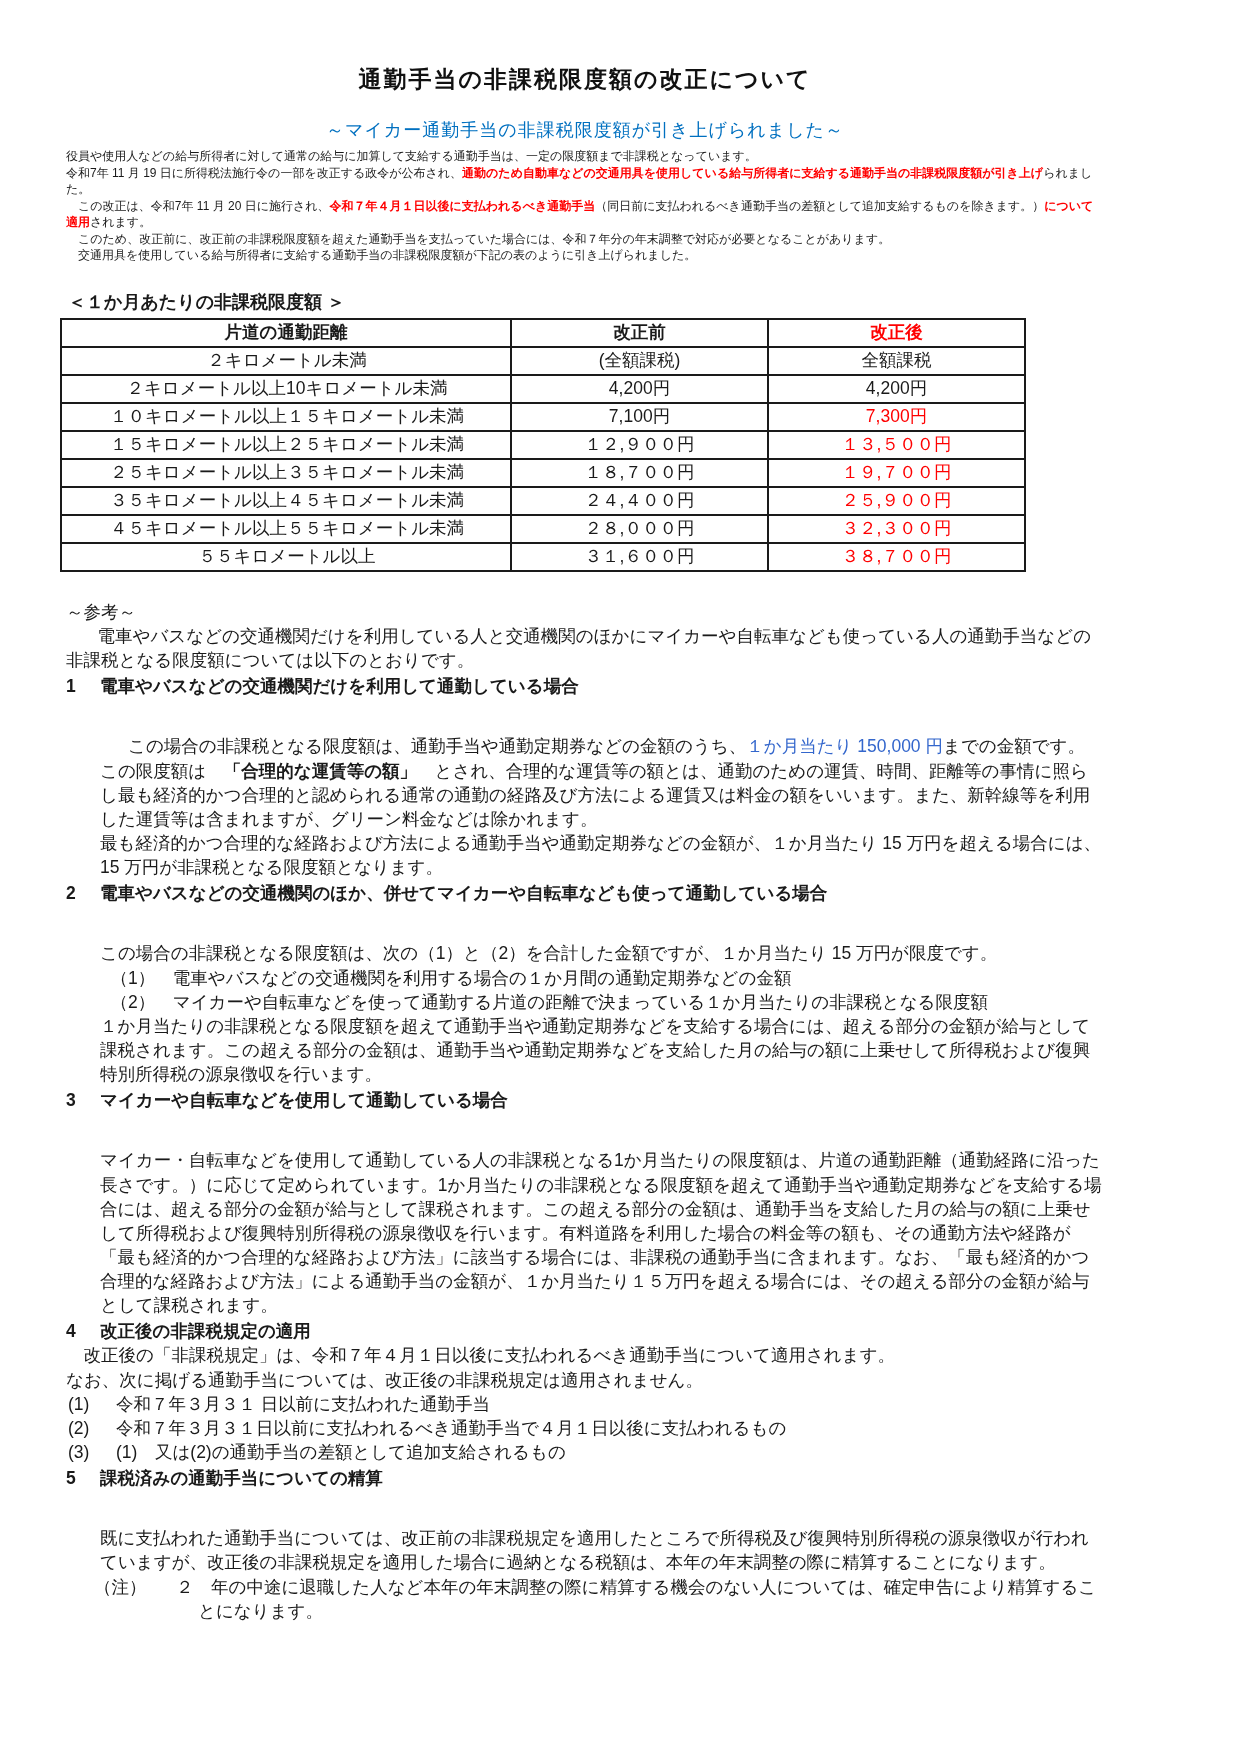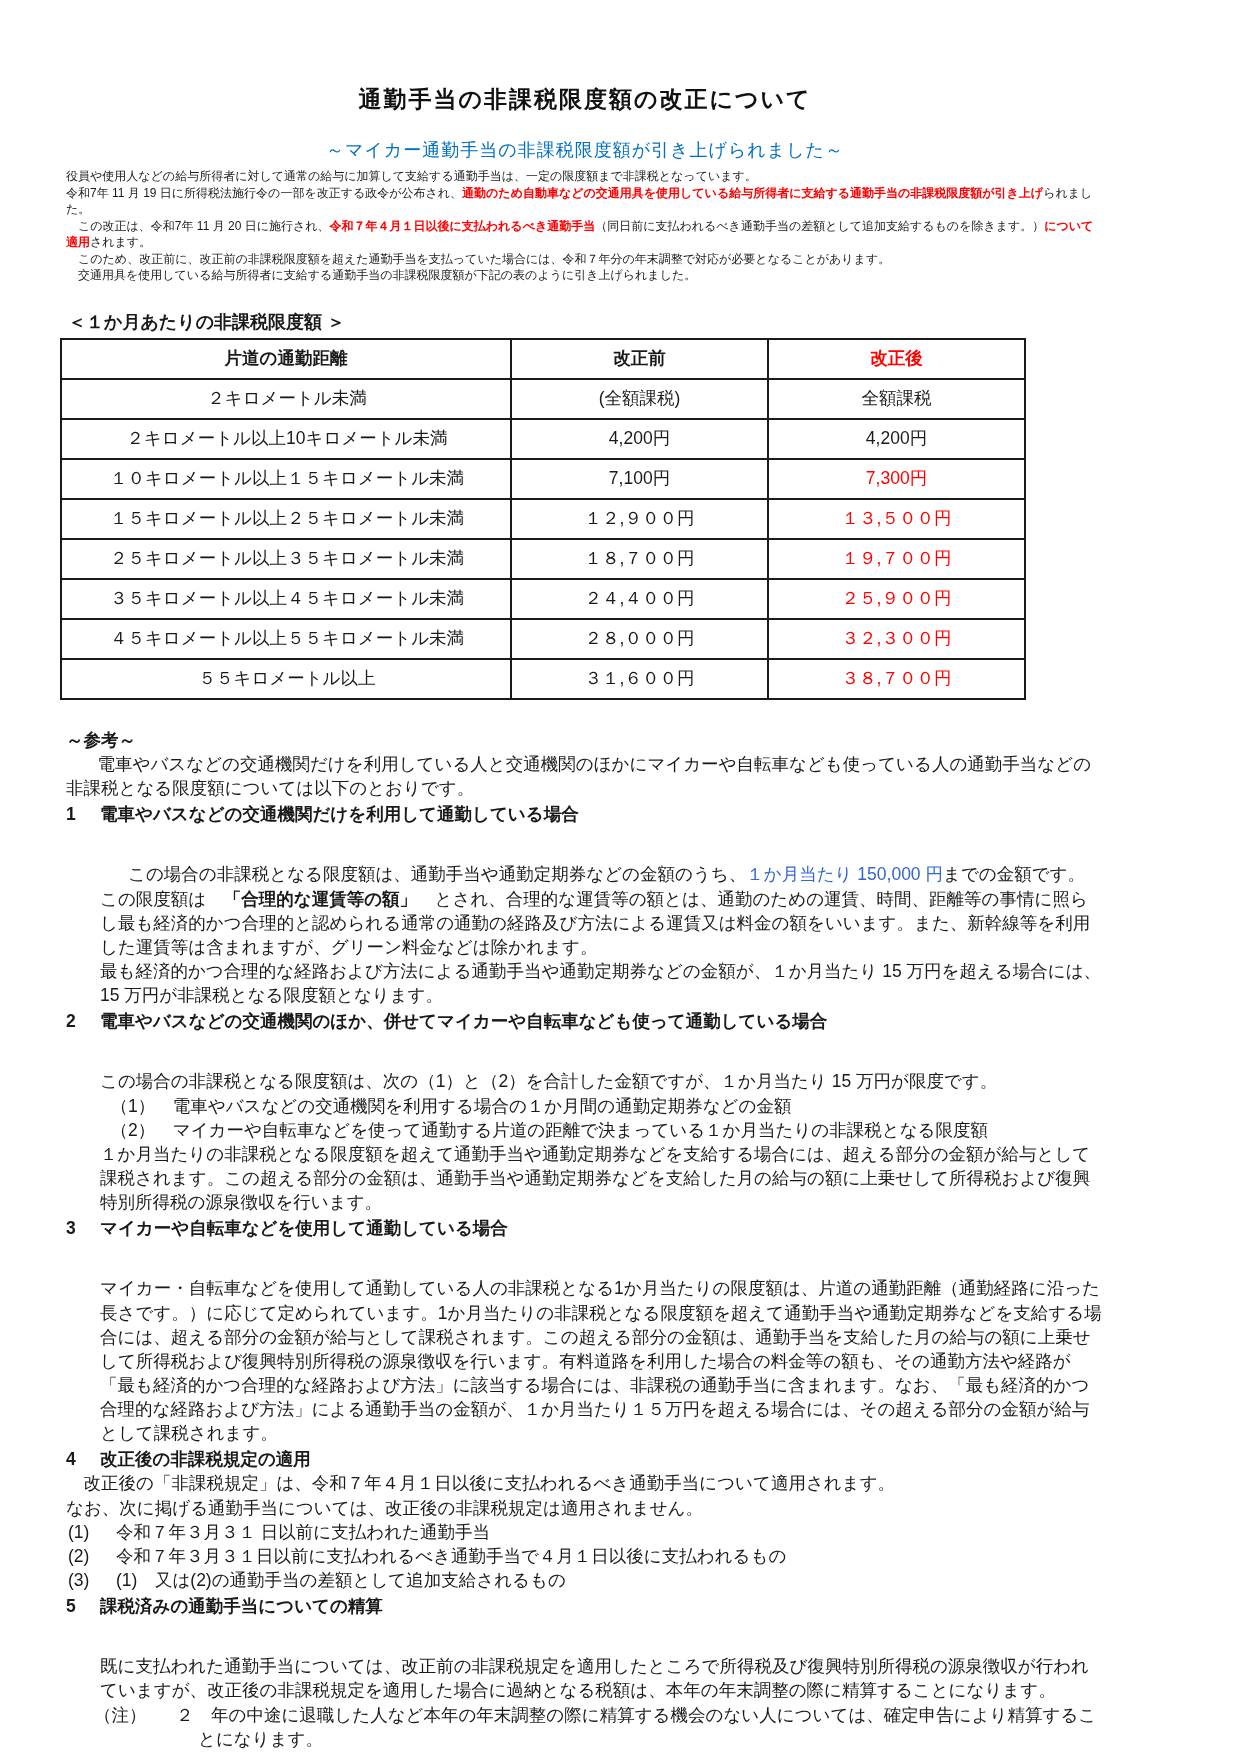--- a/index.html
+++ b/index.html
@@ -4,21 +4,21 @@
 <style>
   * { margin:0; padding:0; box-sizing:border-box; }
   html,body { background:#ffffff; }
   body {
     width:1240px; height:1754px;
     font-family:"Liberation Sans","DejaVu Sans",sans-serif;
     color:#1a1a1a;
     position:relative;
     overflow:hidden;
   }
-  .page { padding:84px 136px 0 66px; }
+  .page { padding:64px 136px 0 66px; }
 
   .title {
     text-align:center; font-size:23px; font-weight:bold;
     letter-spacing:2px; color:#111;
   }
   .subtitle {
     text-align:center; font-size:18px; font-weight:normal;
     color:#0070c0; margin-top:23px; letter-spacing:1px;
   }
 
@@ -29,33 +29,33 @@
   .bold { font-weight:bold; }
 
   
   .table-block { margin-top:26px; }
   .table-caption { font-size:18px; font-weight:bold; margin-left:2px; margin-bottom:4px; }
   table.limits {
     border-collapse:collapse; width:964px; margin-left:-6px;
     font-size:17.5px; table-layout:fixed;
   }
   table.limits th, table.limits td {
-    border:2px solid #1a1a1a; padding:0 8px; height:40px;
+    border:2px solid #1a1a1a; padding:0 8px; height:28px;
     text-align:center; font-weight:normal; line-height:1.2;
   }
   table.limits th { font-weight:bold; }
   table.limits td.dist { text-align:center; padding-left:10px; }
   table.limits col.c1 { width:450px; }
   table.limits col.c2 { width:257px; }
   table.limits col.c3 { width:257px; }
   .red-cell { color:#ff0000; }
 
   
   .ref { margin-top:28px; font-size:17.5px; line-height:1.38; }
-  .ref-head { font-weight:bold; }
+  .ref-head { font-weight:normal; }
   .ref-intro { text-indent:1.8em; }
 
   .sec { display:flex; margin-top:2px; }
   .sec-num { width:34px; flex:0 0 34px; font-weight:bold; }
   .sec-title { font-weight:bold; }
   .sec-body { margin-left:34px;margin-top:36px; }
   .indent1 { text-indent:1.6em; }
   .subitem { padding-left:0.6em; }
 
   .flat-items .item { display:flex; }

